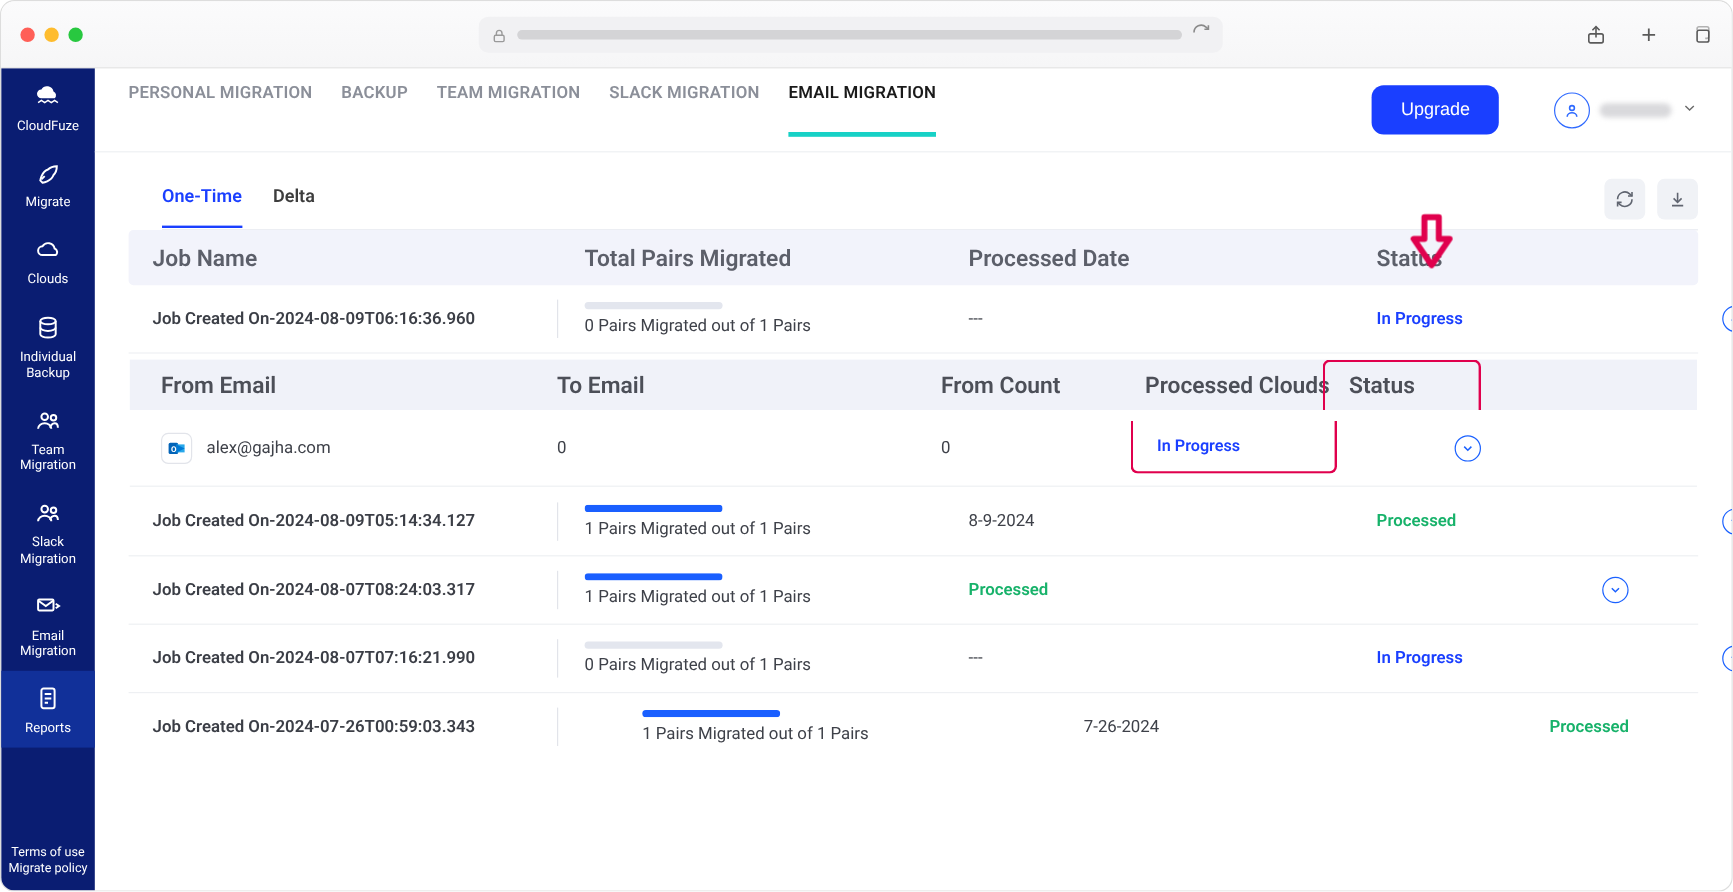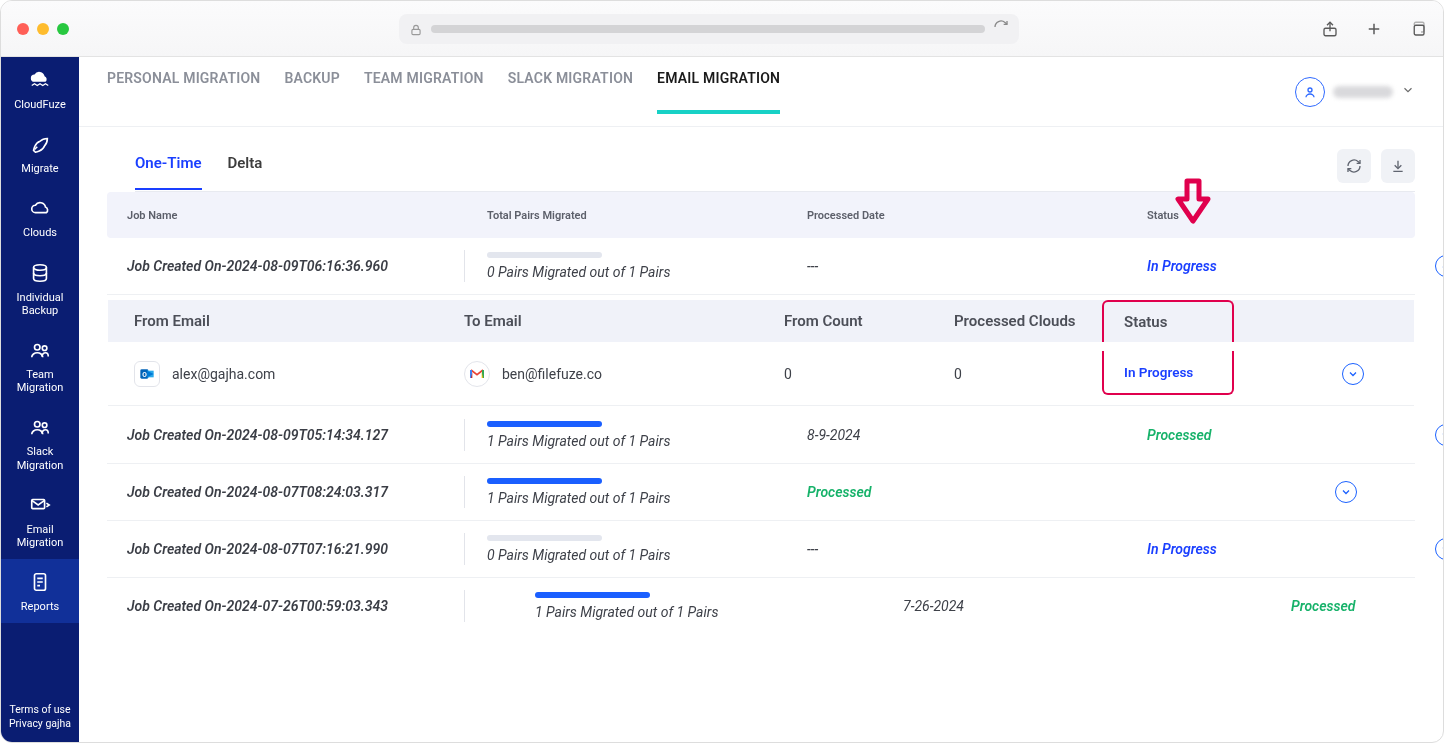--- a/index.html
+++ b/index.html
@@ -51,35 +51,35 @@
   .subtab.active { color:#1a3fff; border-bottom-color:#1a3fff; }
   .sub-actions { margin-left:auto; display:flex; gap:10px; margin-bottom:8px; }
   .icon-btn { width:34px; height:34px; background:#f0f2f6; border-radius:6px; display:flex; align-items:center; justify-content:center; color:#606570; cursor:pointer; }
 
   
   .big-arrow { position:absolute; top:50px; left:1066px; color:#e0004d; }
 
   
   .content { padding:0 28px; overflow:auto; }
   .thead, .subhead, .row { display:grid; align-items:center; }
-  .thead { grid-template-columns: 360px 320px 340px 210px 100px; background:#f2f3fb; height:46px; font-size:11px; font-weight:600; color:#5c5f6a; padding:0 20px; border-radius:4px; }
-  .row { grid-template-columns: 360px 320px 340px 210px 100px; padding: 14px 20px; border-bottom:1px solid #eef0f3; font-size:14px; color:#3e4149;font-style:italic; }
+  .thead { grid-template-columns: 360px 320px 340px 210px 100px; background:#f2f3fb; height:46px; font-size:19px; font-weight:600; color:#5c5f6a; padding:0 20px; border-radius:4px; }
+  .row { grid-template-columns: 360px 320px 340px 210px 100px; padding: 14px 20px; border-bottom:1px solid #eef0f3; font-size:14px; color:#3e4149; }
   .row .job-name { font-size:14px; font-weight:600; color:#3b3e46; position:relative; }
   .row .job-name::after { content:""; position:absolute; right:22px; top:50%; height:32px; width:1px; background:#e2e4ea; transform:translateY(-50%); }
   .pairs-col { display:flex; flex-direction:column; gap:6px; }
   .pbar { width:115px; height:6px; border-radius:4px; background:#e3e6ee; overflow:hidden; }
   .pbar .fill { height:100%; background:#1a5fff; }
   .status { font-weight:600; font-size:14px; }
   .status.inprog { color:#1a3fff; }
   .status.proc { color:#17b26a; }
   .chev-btn { width:22px;height:22px;border:1.5px solid #1a61ff;border-radius:50%;display:flex;align-items:center;justify-content:center;color:#1a61ff;cursor:pointer;justify-self:end; }
 
   
   .subtable { margin-top:4px; border:1px solid transparent; border-radius:6px; overflow:visible; }
-  .subhead { grid-template-columns: 330px 320px 170px 160px 120px 130px; background:#f0f2f9; height:42px; font-size:15px; font-weight:600; color:#4c4f58; padding:0 26px; }
+  .subhead { grid-template-columns: 330px 320px 170px 160px 120px 130px; background:#f0f2f9; height:42px; font-size:19px; font-weight:600; color:#4c4f58; padding:0 26px; }
   .subrow { display:grid; grid-template-columns: 330px 320px 170px 160px 120px 130px; padding:10px 26px; border-bottom:1px solid #eef0f3; font-size:14px; color:#3e4149; align-items:center; }
   .mail-cell { display:flex; align-items:center; gap:12px; }
   .mail-icon { width:26px; height:26px; border-radius:6px; display:flex; align-items:center; justify-content:center; }
   .highlight-box { border:2.5px solid #e0004d; border-radius:6px; padding:0; position:relative; margin-left:-12px; }
 
   
   .content::-webkit-scrollbar { width:0; }
 </style>
 </head>
 <body>
@@ -194,34 +194,35 @@
       <div class="side-item active">
         <svg viewBox="0 0 24 24" fill="none" stroke="#fff" stroke-width="1.8">
             <rect x="6" y="3" width="12" height="18" rx="2"></rect>
             <path d="M9 8h6M9 12h6M9 16h3"></path>
           </svg>
         <div class="lbl">Reports</div>
       </div>
       <div class="side-spacer"></div>
       <div class="side-footer">
         <div>Terms of use</div>
-        <div>Privacy gajha</div>
+        <div>Migrate policy</div>
       </div>
     </div>
 
     <div class="main">
       <div class="topbar">
         <div class="nav-tabs">
           <div class="nav-tab">PERSONAL MIGRATION</div>
           <div class="nav-tab">BACKUP</div>
           <div class="nav-tab">TEAM MIGRATION</div>
           <div class="nav-tab">SLACK MIGRATION</div>
           <div class="nav-tab active">EMAIL MIGRATION</div>
         </div>
         <div class="top-spacer"></div>
+        <button class="upgrade-btn">Upgrade</button>
         <div class="user-chip">
           <div class="avatar-ring">
             <svg viewBox="0 0 24 24" width="16" height="16" fill="none" stroke="currentColor" stroke-width="2">
                 <circle cx="12" cy="9" r="3"></circle>
                 <path d="M6 20c0-3 3-5 6-5s6 2 6 5"></path>
               </svg>
           </div>
           <div class="user-name-blur"></div>
           <span class="caret">
             <svg viewBox="0 0 24 24" width="14" height="14" fill="none" stroke="currentColor" stroke-width="2">
@@ -301,33 +302,20 @@
               <div class="mail-icon" style="background:#fff;border:1px solid #e2e4ea;">
                 <svg viewBox="0 0 24 24" width="16" height="16">
                     <rect x="2" y="5" width="12" height="14" rx="2" fill="#0364b8"></rect>
                     <rect x="12" y="7" width="10" height="10" fill="#28a8ea"></rect>
                     <path d="M12 7l10 5-10 5z" fill="#0078d4"></path>
                     <text x="5" y="16" font-size="10" fill="#fff" font-weight="700">O</text>
                   </svg>
               </div>
               <span>alex@gajha.com</span>
             </div>
-            <div class="mail-cell">
-              <div class="mail-icon" style="background:#fff;border:1px solid #e2e4ea;border-radius:50%;">
-                <svg viewBox="0 0 24 24" width="16" height="16">
-                    <path d="M3 6h18v12H3z" fill="#fff"></path>
-                    <path d="M3 6l9 7 9-7" fill="none" stroke="#ea4335" stroke-width="2.5"></path>
-                    <path d="M3 6v12" stroke="#4285f4" stroke-width="3"></path>
-                    <path d="M21 6v12" stroke="#34a853" stroke-width="3"></path>
-                    <path d="M3 18h2V9" fill="#c5221f"></path>
-                    <path d="M21 18h-2V9" fill="#fbbc04"></path>
-                  </svg>
-              </div>
-              <span>ben@filefuze.co</span>
-            </div>
             <div>0</div>
             <div>0</div>
             <div class="highlight-box" style="height:44px;display:flex;align-items:center;padding-left:20px;border-top:none;border-radius:0 0 6px 6px;margin-top:-1px;">
               <span class="status inprog" style="font-size:13.5px;">In Progress</span>
             </div>
             <div class="chev-btn" style="justify-self:end;">
               <svg viewBox="0 0 24 24" width="12" height="12" fill="none" stroke="currentColor" stroke-width="2.5">
                   <path d="M6 9l6 6 6-6"></path>
                 </svg>
             </div>

